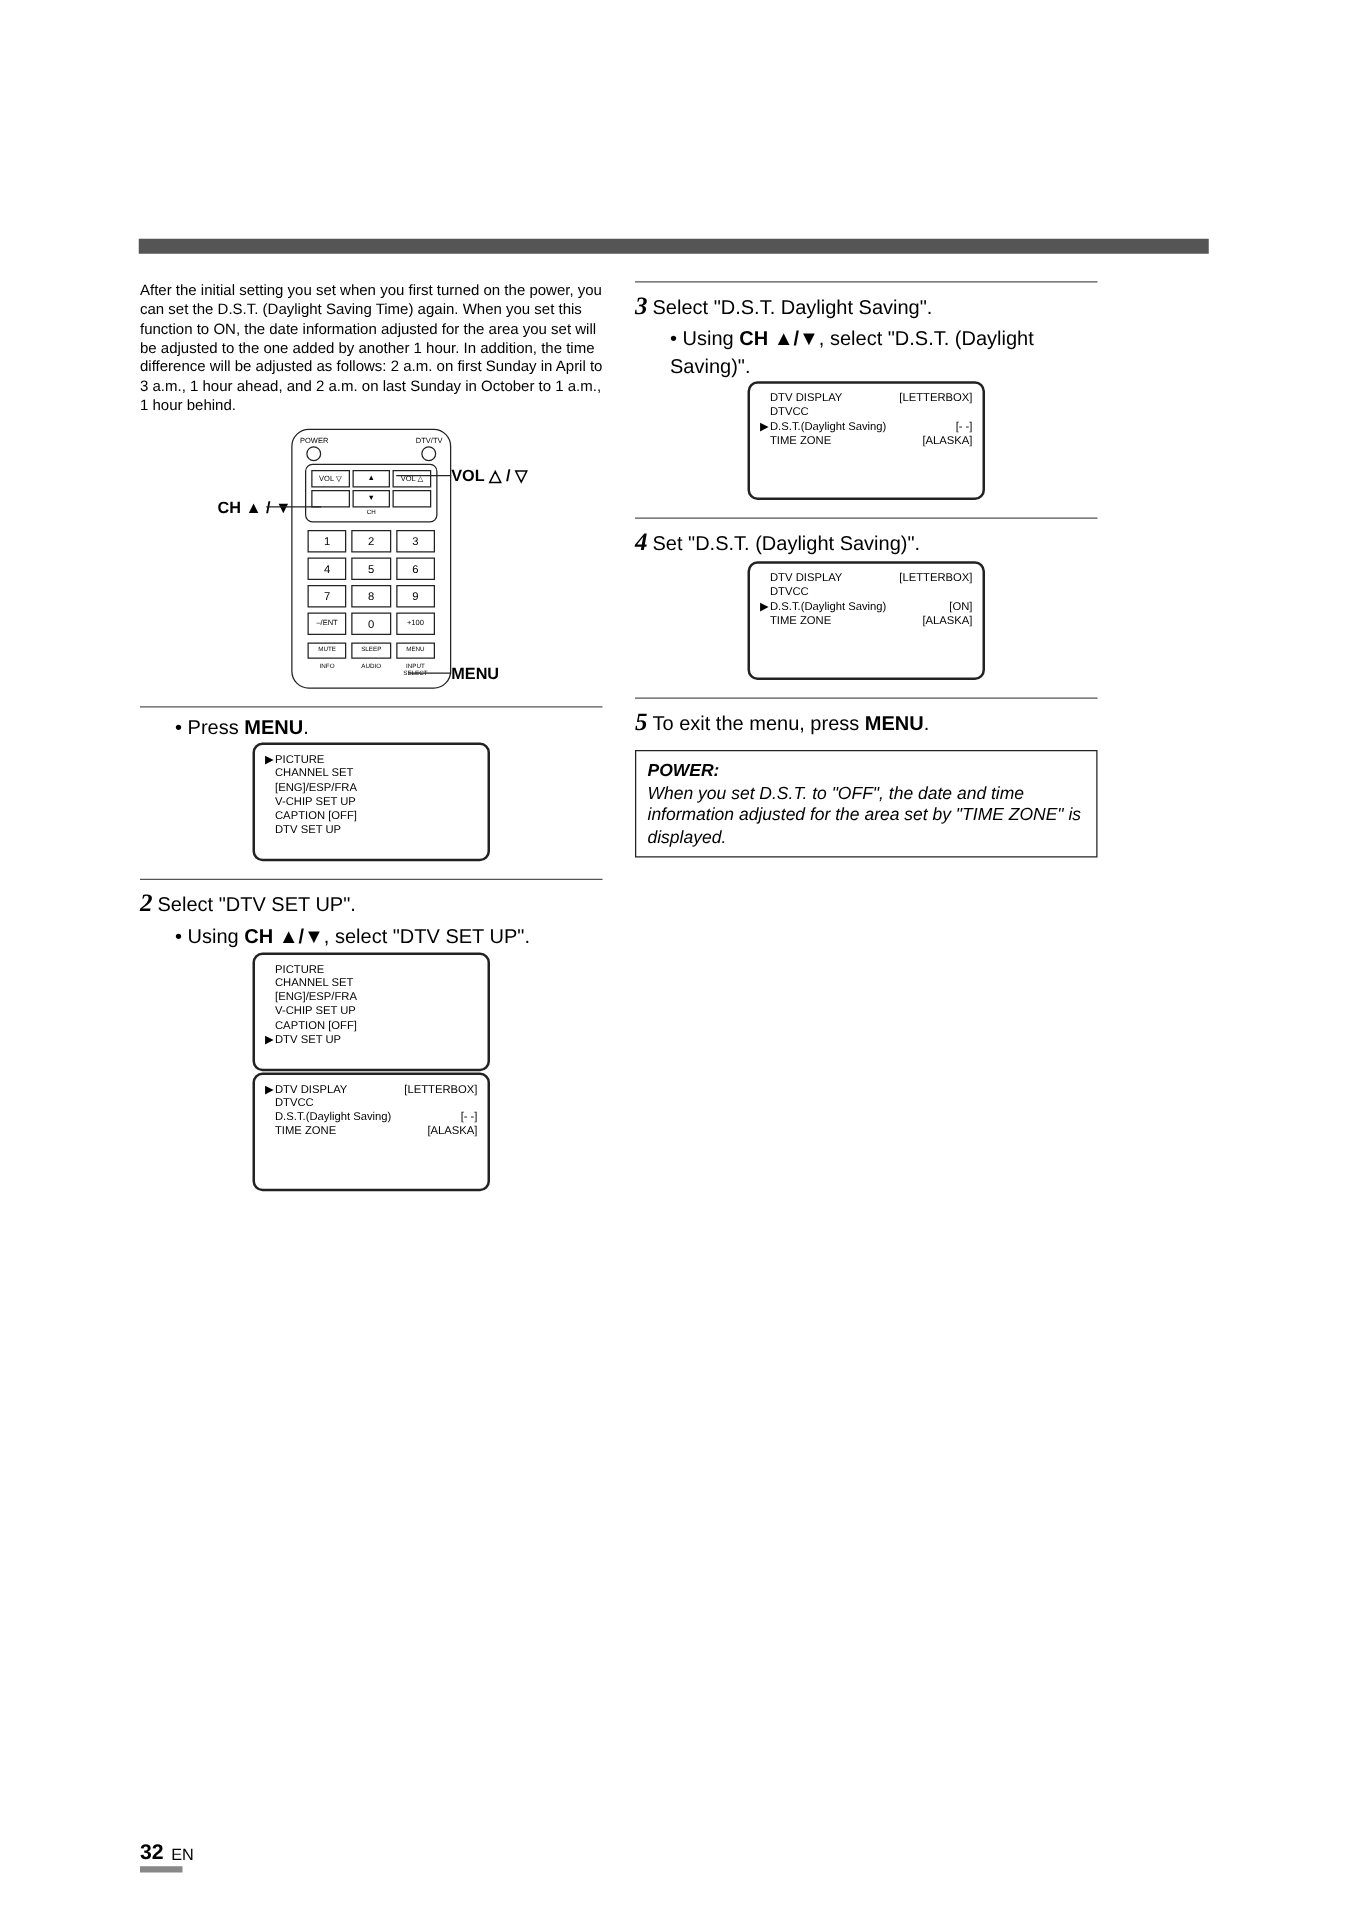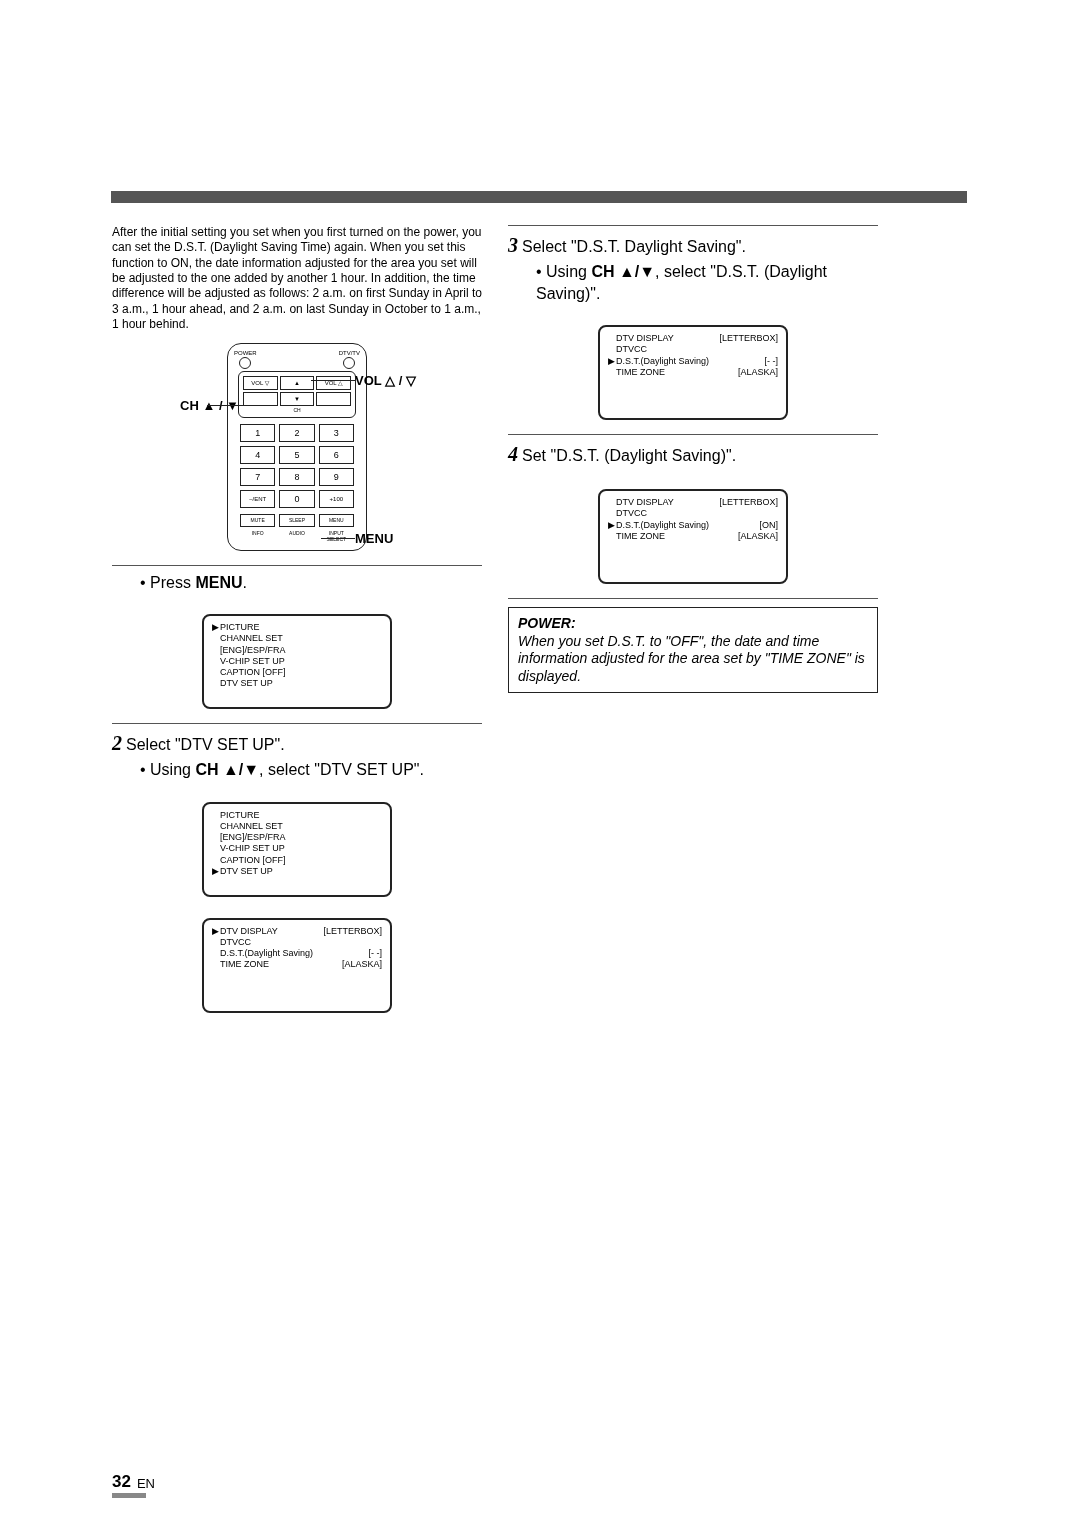--- a/index.html
+++ b/index.html
@@ -11,26 +11,26 @@
   .section-title{font-family:Arial,Helvetica,sans-serif;font-weight:bold;font-size:28px;border-bottom:2px solid #444;padding-bottom:2px;margin-bottom:8px}
   .intro{font-size:12px;line-height:1.28}
   .step-rule{border:none;border-top:1px solid #555;margin:14px 0 6px 0}
   .step-line{font-size:16px;line-height:1.35;margin-top:2px}
   .step-line .num{font-family:Georgia,serif;font-style:italic;font-weight:bold;font-size:20px;margin-right:4px}
   .step-line .bold{font-weight:bold}
   .indent{margin-left:28px}
   .note-box{border:1px solid #222;padding:7px 9px;font-size:14px;margin-top:8px;line-height:1.25}
   .note-box .note-label{font-style:italic;font-weight:bold}
   .note-box .note-body{font-style:italic}
-  .menu-screen{border:2px solid #222;border-radius:8px;width:190px;height:95px;margin:21px auto 0 auto;box-sizing:border-box;padding:6px 8px;font-size:9px;line-height:1.25;font-family:Arial,Helvetica,sans-serif}
+  .menu-screen{border:2px solid #222;border-radius:8px;width:190px;height:95px;margin:1px auto 0 auto;box-sizing:border-box;padding:6px 8px;font-size:9px;line-height:1.25;font-family:Arial,Helvetica,sans-serif}
   .menu-screen .row{display:flex}
   .menu-screen .row .label{flex:0 0 auto}
   .menu-screen .row .val{margin-left:auto;padding-left:6px}
   .menu-screen .pointer{display:inline-block;width:8px}
-  .remote{position:relative;width:140px;margin:10px auto 0 auto}
+  .remote{position:relative;width:128px;margin:10px auto 0 auto}
   .remote .body{border:1px solid #222;border-radius:14px;padding:6px 6px 8px 6px;background:#fff}
   .remote .toprow{display:flex;justify-content:space-between;font-size:6px;margin-bottom:2px}
   .remote .toprow span{display:flex;flex-direction:column;align-items:center}
   .remote .toprow .dot{width:10px;height:10px;border:1px solid #222;border-radius:50%;margin-top:1px}
   .remote .dpad-wrap{border:1px solid #222;border-radius:6px;padding:4px;margin:2px 4px}
   .remote .dpad{display:grid;grid-template-columns:1fr 1fr 1fr;grid-template-rows:14px 14px;gap:2px;font-size:6px;text-align:center}
   .remote .dpad .btn{border:1px solid #222;display:flex;align-items:center;justify-content:center}
   .remote .numgrid{display:grid;grid-template-columns:1fr 1fr 1fr;gap:4px;margin:6px 6px 0 6px;font-size:9px}
   .remote .numgrid .nbtn{border:1px solid #222;height:16px;display:flex;align-items:center;justify-content:center}
   .remote .botrow{display:grid;grid-template-columns:1fr 1fr 1fr;gap:4px;margin:6px 6px 0 6px}
@@ -216,20 +216,23 @@
           <span class="val">[ON]</span>
         </div>
         <div class="row">
           <span class="pointer"></span>
           <span class="label">TIME ZONE</span>
           <span class="val">[ALASKA]</span>
         </div>
       </div>
 
     <hr class="step-rule">
+    <div class="step-line">
+      <span class="num">5</span><span>To exit the menu, press </span><span class="bold">MENU</span><span>.</span>
+    </div>
     <div class="note-box">
       <div class="note-label">POWER:</div>
       <div class="note-body">When you set D.S.T. to "OFF", the date and time information adjusted for the area set by "TIME ZONE" is displayed.</div>
     </div>
   </div>
 
   <div class="pagenum">
     <span class="underblock"></span><span>32</span><span class="en">EN</span>
   </div>
 </div>

